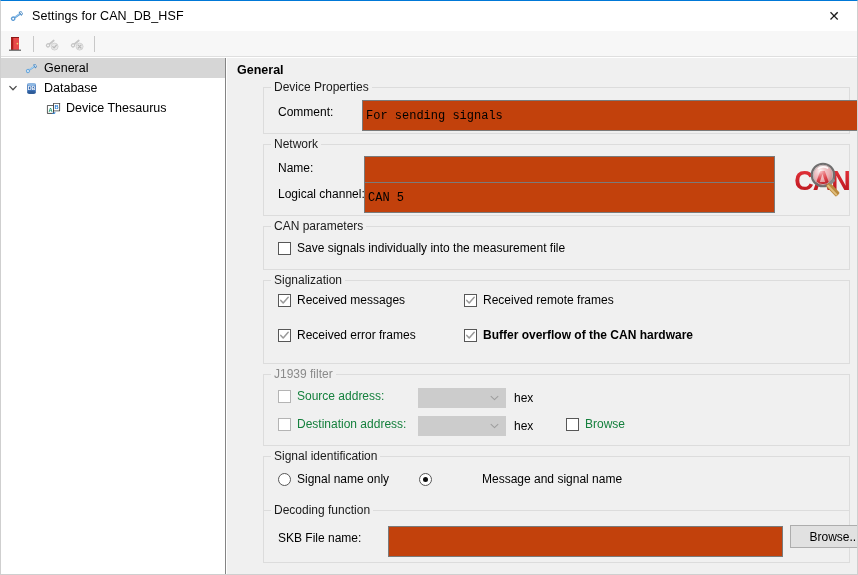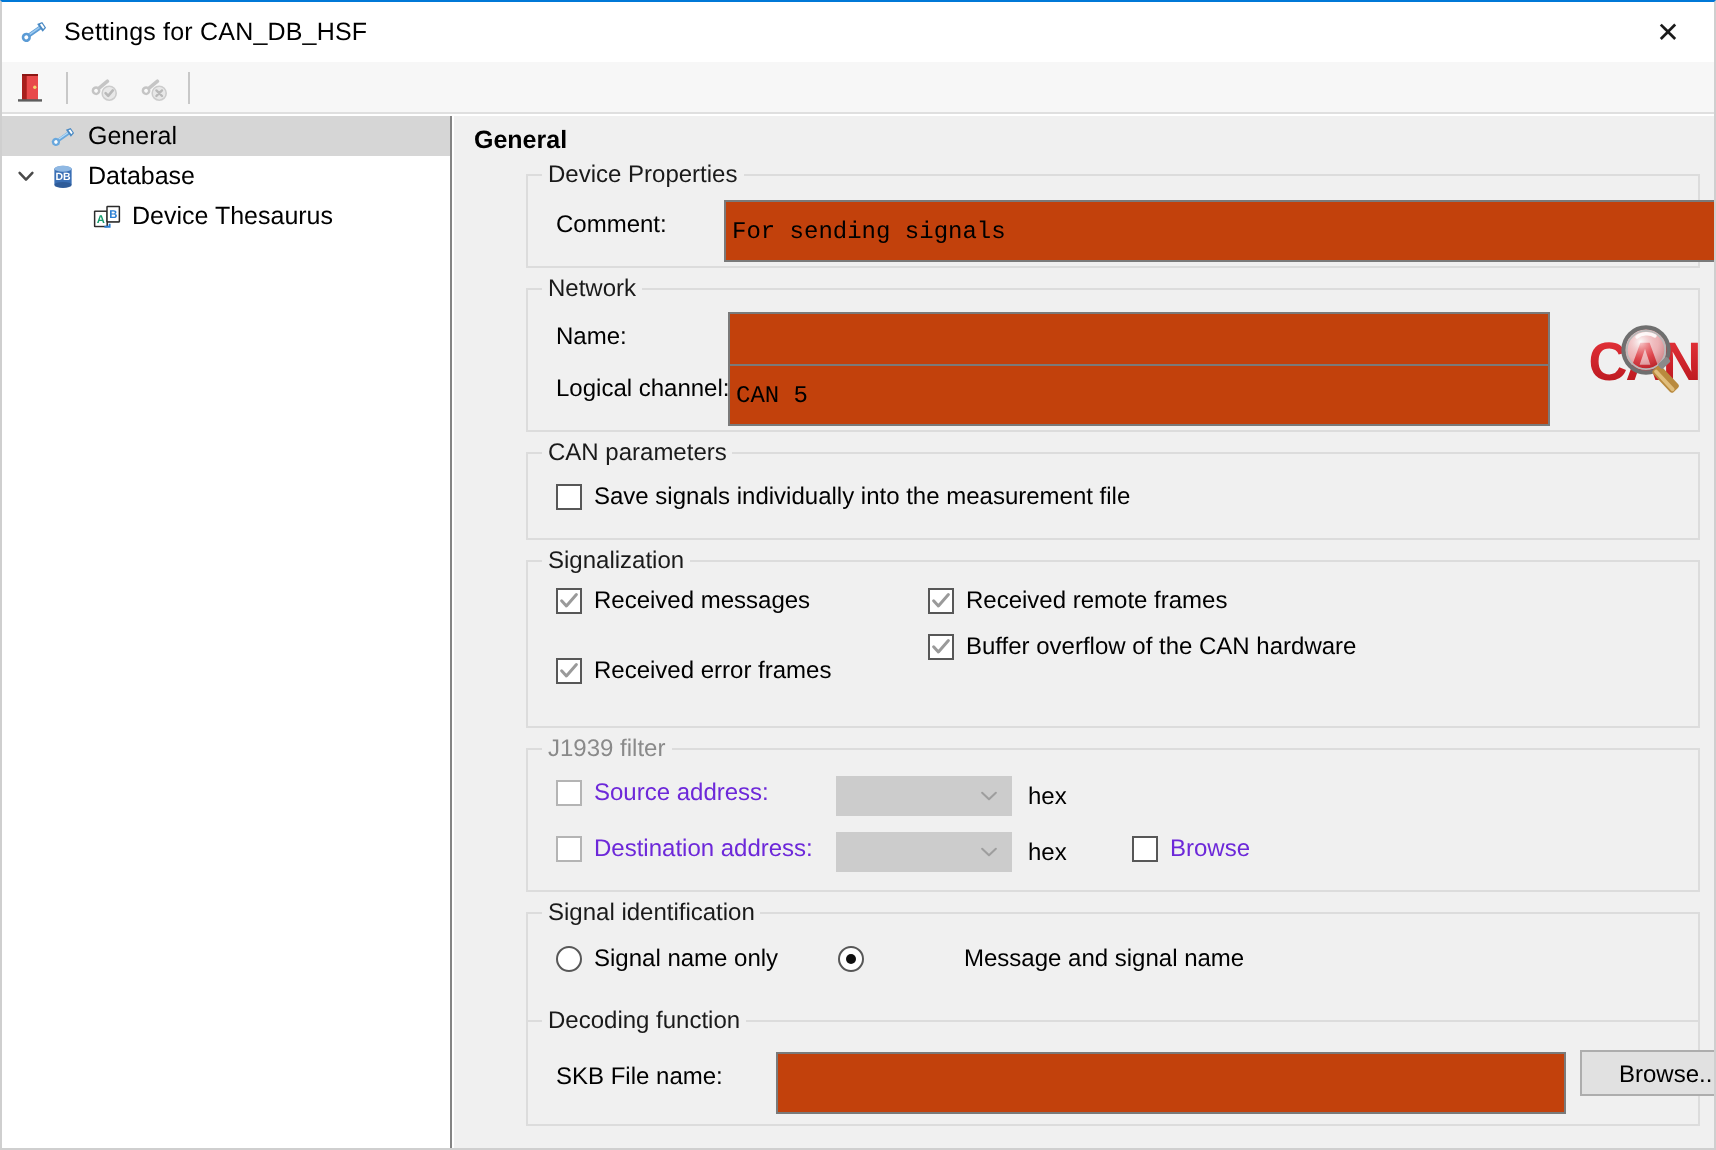--- a/index.html
+++ b/index.html
@@ -172,21 +172,21 @@
     width: 13px; height: 13px;
     border: 1px solid #575757;
     background: #fff;
     margin-right: 6px;
     flex: 0 0 auto;
     position: relative;
   }
   .cbbox.dim { border-color: #b4b4b4; background: #fff; }
   .cbbox svg { position: absolute; top: 0; left: 0; }
   .cb .cbtext { line-height: 13px; }
-  .cb.dim .cbtext { color: #6d28d9; }
+  .cb.dim .cbtext { color: #15803d; }
 
   
   .rb {
     position: absolute;
     display: flex;
     align-items: center;
     white-space: nowrap;
     font-size: 12px;
   }
   .rbdot {
@@ -430,21 +430,21 @@
 
       <div class="cb" style="left:200px; top:13px;">
         <span class="cbbox">
           <svg width="11" height="11" viewBox="0 0 11 11">
               <path d="M1.8 5.4 L4.2 8.0 L9.2 2.3" fill="none" stroke="#9a9a9a" stroke-width="1.5" stroke-linecap="round" stroke-linejoin="round"></path>
             </svg>
         </span>
         <span class="cbtext">Received remote frames</span>
       </div>
 
-      <div class="cb" style="left:200px; top:36px;">
+      <div class="cb" style="left:200px; top:48px;font-weight:bold;">
         <span class="cbbox">
           <svg width="11" height="11" viewBox="0 0 11 11">
               <path d="M1.8 5.4 L4.2 8.0 L9.2 2.3" fill="none" stroke="#9a9a9a" stroke-width="1.5" stroke-linecap="round" stroke-linejoin="round"></path>
             </svg>
         </span>
         <span class="cbtext">Buffer overflow of the CAN hardware</span>
       </div>
     </div>
 
     <div class="group" style="top:316px; height:72px;">

